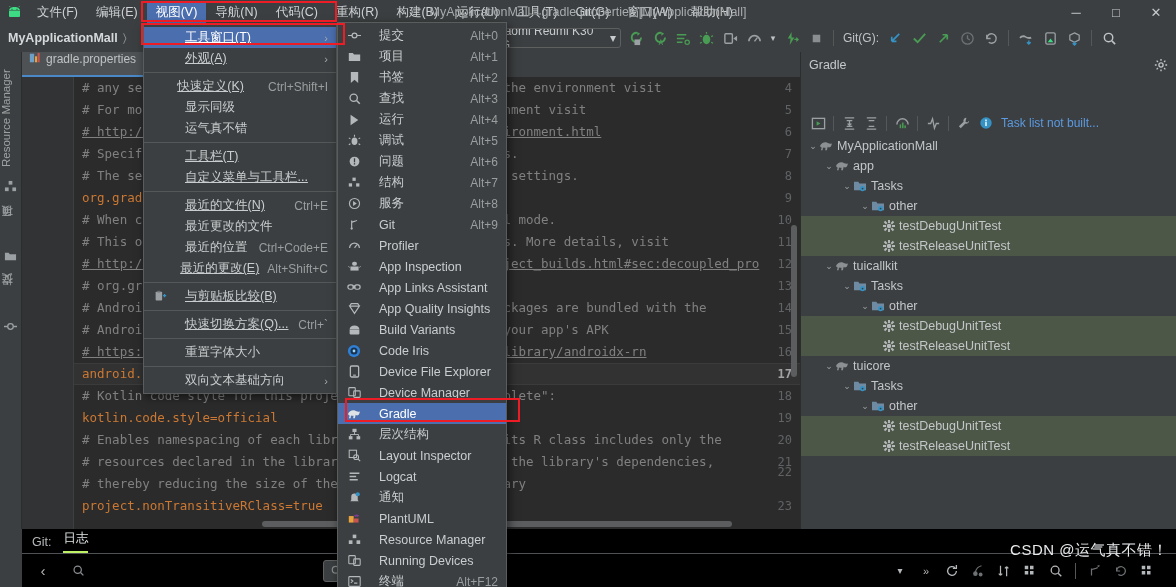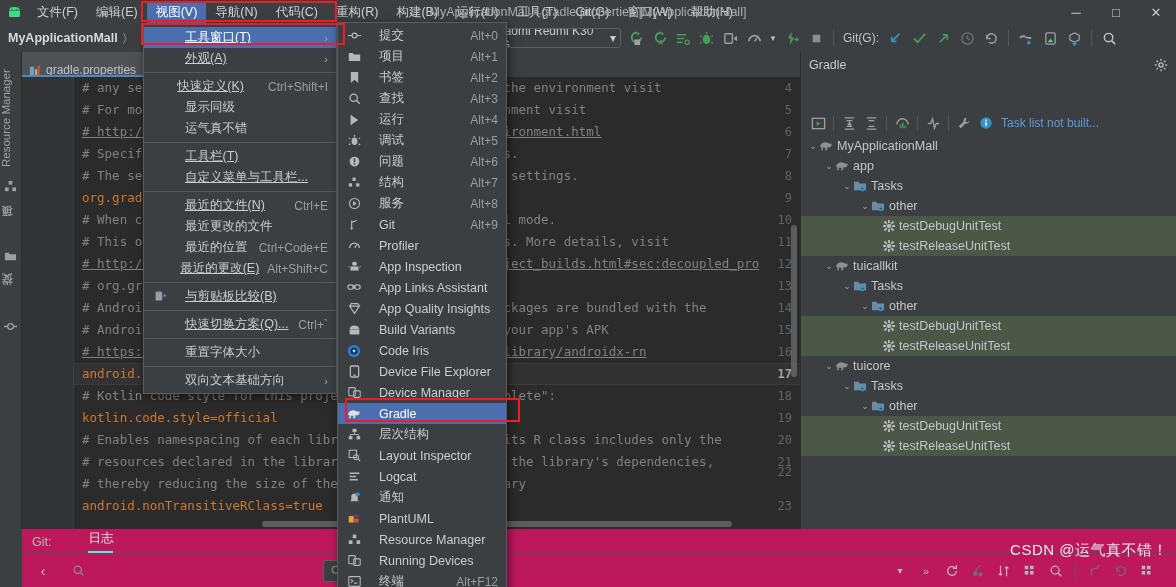--- a/index.html
+++ b/index.html
@@ -69,21 +69,21 @@
   
   .editor-area {
     position: absolute; left: 22px; top: 52px; width: 778px; height: 477px;
     background: #2b2b2b;
   }
   .tabrow {
     position: absolute; left: 0; top: 0; width: 778px; height: 25px;
     background: #3c3f41; display: flex; align-items: center; overflow: hidden;
   }
   .etab {
-    height: 25px; display: flex; align-items: flex-end; gap: 5px;
+    height: 25px; display: flex; align-items: flex-start; gap: 5px;
     padding: 0 7px; font-size: 12px; color: #bfc2c4; white-space: nowrap; position: relative;
   }
   .etab.sel { background: #4e5254; }
   .etab.sel:after {
     content: ""; position: absolute; left: 0; right: 0; bottom: 0; height: 2px; background: #4a88c7;
   }
   .tab-x { color: #9a9d9f; font-size: 12px; padding-left: 3px; }
   .tab-more { color: #bfc2c4; font-size: 13px; padding: 0 6px; }
 
   .code-wrap {
@@ -134,25 +134,25 @@
   .trow {
     position: absolute; left: 0; width: 376px; height: 20px;
     display: flex; align-items: center; font-size: 12.5px; color: #c3c6c8; white-space: nowrap;
   }
   .trow.hl { background: #4c5748; }
   .chev { width: 12px; color: #9aa0a4; font-size: 9px; text-align: center; }
   .tlabel { padding-left: 4px; }
 
   
   .gitpanel {
-    position: absolute; left: 22px; top: 529px; width: 1154px; height: 58px; background: #be185d;
+    position: absolute; left: 22px; top: 529px; width: 1154px; height: 58px; background: #000000;
   }
   .git-tabs { height: 24px; display: flex; align-items: flex-end; gap: 12px; padding-left: 10px; }
   .git-tab { font-size: 12.5px; color: #b5b8ba; padding-bottom: 4px; }
-  .git-tab.sel { color: #dfe2e4; border-bottom: 2px solid #5eead4; margin-left: 25px; }
+  .git-tab.sel { color: #dfe2e4; border-bottom: 2px solid #bef264; }
   .git-toolrow { height: 34px; display: flex; align-items: center; gap: 4px; padding-left: 4px; border-top: 1px solid #4e5254; }
   .searchbox {
     height: 22px; border: 1px solid #5e6060; border-radius: 3px; background: #3c3f41;
     display: flex; align-items: center; padding: 0 6px; gap: 5px;
   }
   .searchflat { height: 22px; display: flex; align-items: center; padding: 0 8px; gap: 6px; }
   .watermark {
     position: absolute; right: 8px; top: 12px; color: #e8eaec; font-size: 15px; letter-spacing: .5px;
   }
 
@@ -422,21 +422,21 @@
       <div class="codeline" style="top:198px"># org.gradle.parallel=true</div>
       <div class="codeline" style="top:220px"># AndroidX package structure to make it clearer which packages are bundled with the</div>
       <div class="codeline" style="top:242px"># Android operating system, and which are packaged with your app's APK</div>
       <div class="codeline link-u" style="top:264px"># https://developer.android.com/topic/libraries/support-library/androidx-rn</div>
       <div class="codeline kv" style="top:286px">android.useAndroidX=true</div>
       <div class="codeline" style="top:308px"># Kotlin code style for this project: "official" or "obsolete":</div>
       <div class="codeline kv" style="top:330px">kotlin.code.style=official</div>
       <div class="codeline" style="top:352px"># Enables namespacing of each library's R class so that its R class includes only the</div>
       <div class="codeline" style="top:374px"># resources declared in the library itself and none from the library's dependencies,</div>
       <div class="codeline" style="top:396px"># thereby reducing the size of the R class for that library</div>
-      <div class="codeline kv" style="top:418px">android.nonTransitiveRClass=true</div>
+      <div class="codeline kv" style="top:418px">project.nonTransitiveRClass=true</div>
 
       <div class="vscroll" style="top:148px;height:152px;"></div>
       <div class="hscroll" style="left:240px;width:470px;"></div>
     </div>
   </div>
 
   <div class="gradle">
     <div class="gradle-head">
       <span>Gradle</span>
       <span>

